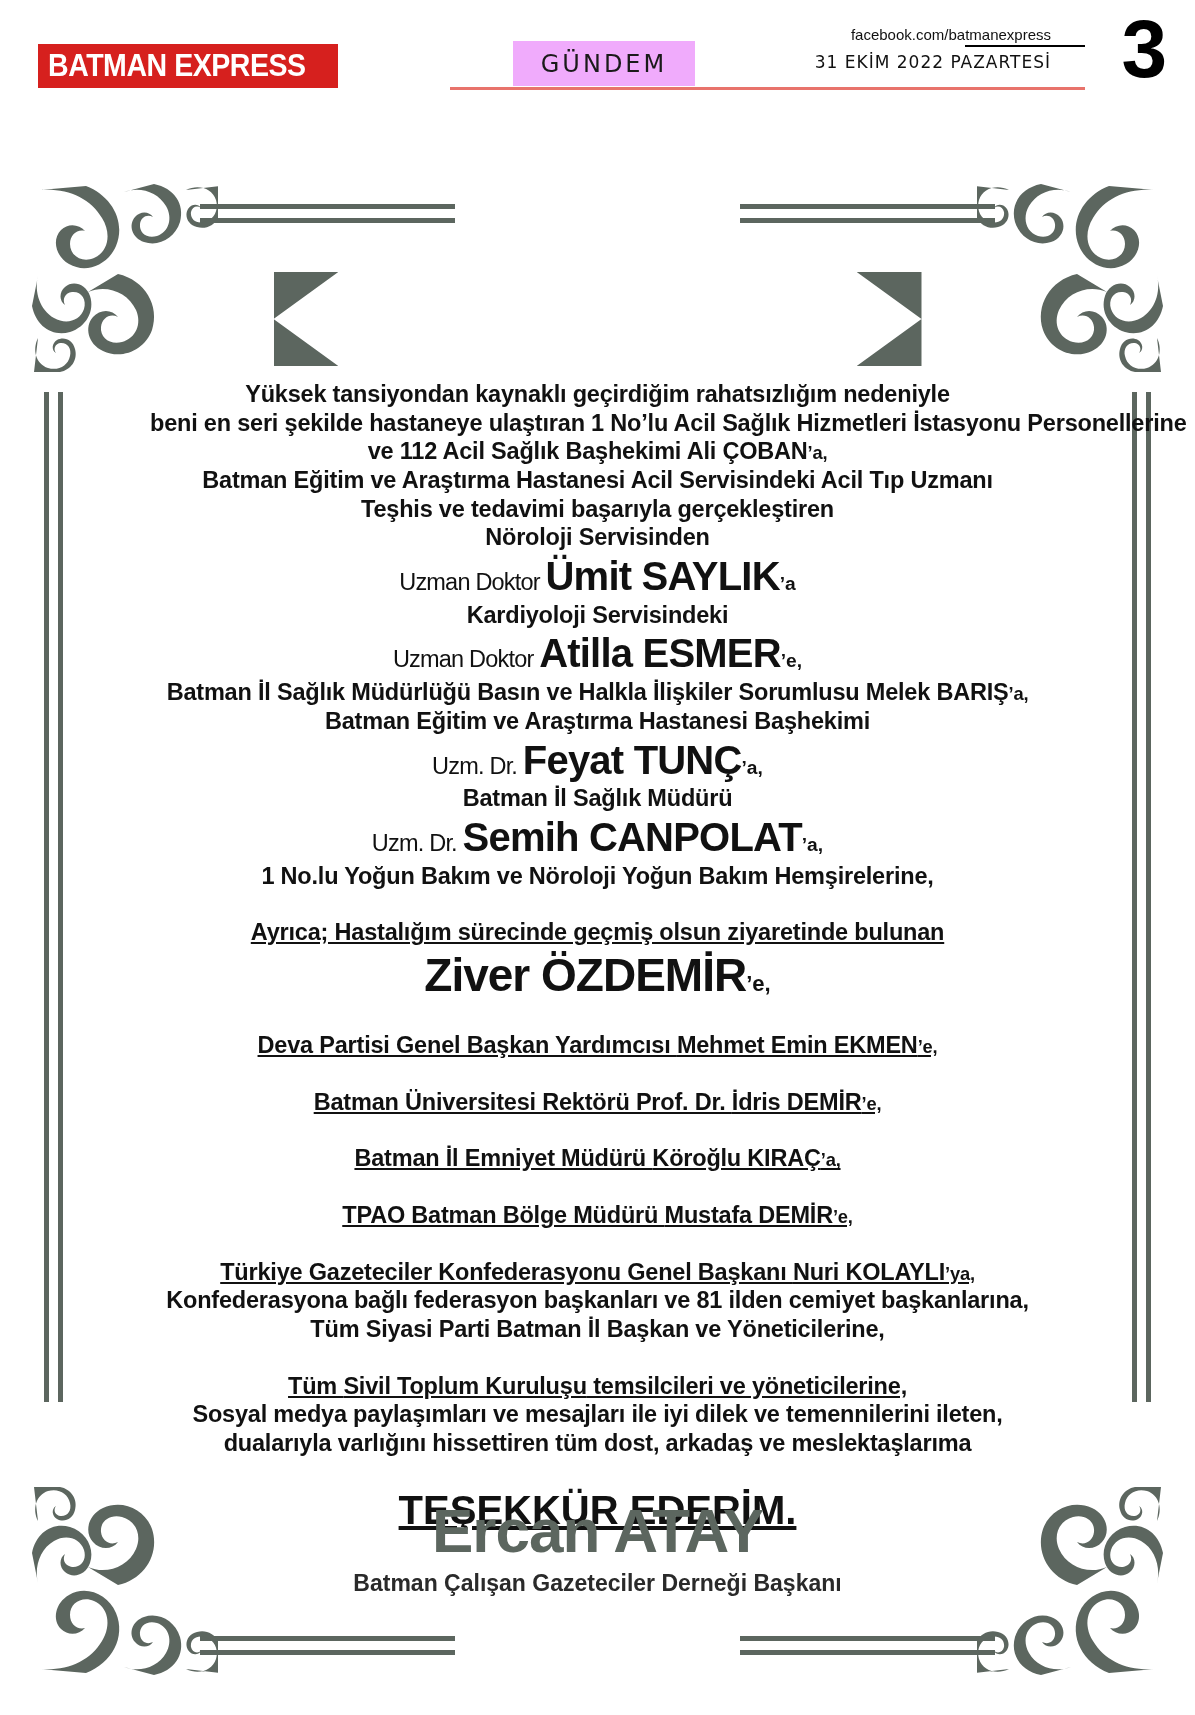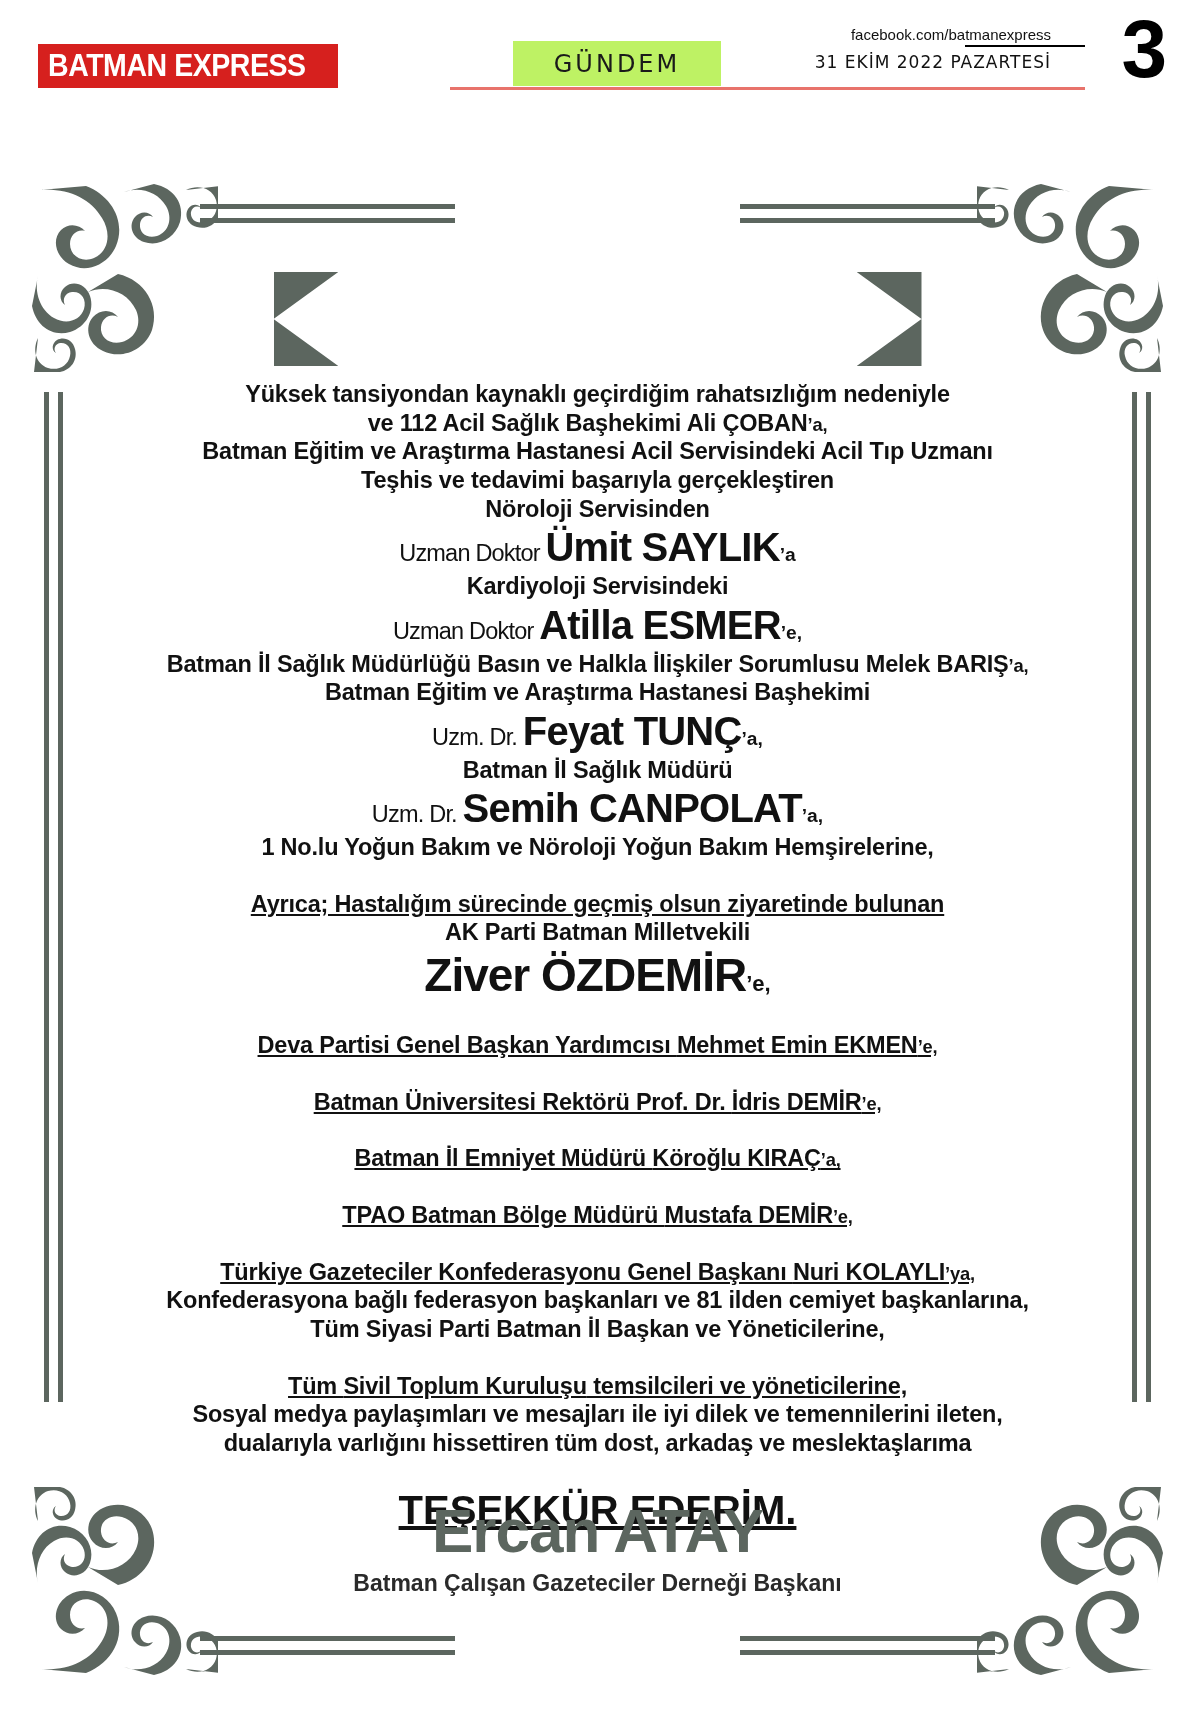--- a/index.html
+++ b/index.html
@@ -40,23 +40,23 @@
     letter-spacing: -0.5px;
     line-height: 1;
     transform: scaleX(0.92);
     transform-origin: left center;
     white-space: nowrap;
   }
   .section-tab {
     position: absolute;
     left: 513px;
     top: 41px;
-    width: 208px;
+    width: 182px;
     height: 45px;
-    background: #bef264;
+    background: #f0abfc;
     display: flex;
     align-items: center;
     justify-content: center;
   }
   .section-tab-label {
     font-family: "DejaVu Sans", sans-serif;
     font-size: 24px;
     letter-spacing: 3px;
     color: #1a1a1a;
   }
@@ -372,35 +372,35 @@
   </div>
 
   <div class="ribbon-wrap">
     <div class="ribbon">
       <div class="ribbon-title">TEŞEKKÜR</div>
     </div>
   </div>
 
   <div class="content" id="notice-lines">
       <div class="line sz-normal"><span class="lede">Yüksek tansiyondan kaynaklı geçirdiğim rahatsızlığım nedeniyle</span></div>
+      <div class="line sz-normal"><span class="lede">beni en seri şekilde hastaneye ulaştıran 1 No’lu Acil Sağlık Hizmetleri İstasyonu Personellerine</span></div>
       <div class="line sz-normal"><span class="reg">ve 112 Acil Sağlık Başhekimi </span><span class="nm">Ali ÇOBAN</span><span class="suffix-sm">’a,</span></div>
       <div class="line sz-normal"><span class="lede">Batman Eğitim ve Araştırma Hastanesi Acil Servisindeki Acil Tıp Uzmanı</span></div>
       <div class="line sz-normal"><span class="lede">Teşhis ve tedavimi başarıyla gerçekleştiren</span></div>
       <div class="line sz-normal"><span class="lede">Nöroloji Servisinden</span></div>
       <div class="line sz-mid"><span class="pre-label">Uzman Doktor </span><span class="nm">Ümit SAYLIK</span><span class="suffix">’a</span></div>
       <div class="line sz-normal"><span class="lede">Kardiyoloji Servisindeki</span></div>
       <div class="line sz-mid"><span class="pre-label">Uzman Doktor </span><span class="nm">Atilla ESMER</span><span class="suffix">’e,</span></div>
       <div class="line sz-normal"><span class="reg">Batman İl Sağlık Müdürlüğü Basın ve Halkla İlişkiler Sorumlusu </span><span class="nm">Melek BARIŞ</span><span class="suffix-sm">’a,</span></div>
       <div class="line sz-normal"><span class="lede">Batman Eğitim ve Araştırma Hastanesi Başhekimi</span></div>
       <div class="line sz-mid"><span class="pre-label">Uzm. Dr. </span><span class="nm">Feyat TUNÇ</span><span class="suffix">’a,</span></div>
       <div class="line sz-normal"><span class="lede">Batman İl Sağlık Müdürü</span></div>
       <div class="line sz-mid"><span class="pre-label">Uzm. Dr. </span><span class="nm">Semih CANPOLAT</span><span class="suffix">’a,</span></div>
       <div class="line sz-normal"><span class="lede">1 No.lu Yoğun Bakım ve Nöroloji Yoğun Bakım Hemşirelerine,</span></div>
       <div class="line sz-normal gap-above"><span class="lede">Ayrıca; Hastalığım sürecinde geçmiş olsun ziyaretinde bulunan</span></div>
-      <div class="line sz-normal"><span class="lede">AK Parti Batman Milletvekili</span></div>
       <div class="line sz-big"><span class="nm">Ziver ÖZDEMİR</span><span class="suffix">’e,</span></div>
       <div class="line sz-normal gap-above"><span class="reg">Deva Partisi Genel Başkan Yardımcısı </span><span class="nm">Mehmet Emin EKMEN</span><span class="suffix-sm">’e,</span></div>
       <div class="line sz-normal gap-above"><span class="reg">Batman Üniversitesi Rektörü Prof. Dr. </span><span class="nm">İdris DEMİR</span><span class="suffix-sm">’e,</span></div>
       <div class="line sz-normal gap-above"><span class="reg">Batman İl Emniyet Müdürü </span><span class="nm">Köroğlu KIRAÇ</span><span class="suffix-sm">’a,</span></div>
       <div class="line sz-normal gap-above"><span class="reg">TPAO Batman Bölge Müdürü </span><span class="nm">Mustafa DEMİR</span><span class="suffix-sm">’e,</span></div>
       <div class="line sz-normal gap-above"><span class="reg">Türkiye Gazeteciler Konfederasyonu Genel Başkanı </span><span class="nm">Nuri KOLAYLI</span><span class="suffix-sm">’ya,</span></div>
       <div class="line sz-normal"><span class="lede">Konfederasyona bağlı federasyon başkanları ve 81 ilden cemiyet başkanlarına,</span></div>
       <div class="line sz-normal"><span class="reg">Tüm </span><span class="nm">Siyasi Parti</span><span class="reg"> Batman İl Başkan ve Yöneticilerine,</span></div>
       <div class="line sz-normal gap-above"><span class="reg">Tüm </span><span class="nm">Sivil Toplum Kuruluşu</span><span class="reg"> temsilcileri ve yöneticilerine,</span></div>
       <div class="line sz-normal"><span class="lede">Sosyal medya paylaşımları ve mesajları ile iyi dilek ve temennilerini ileten,</span></div>

